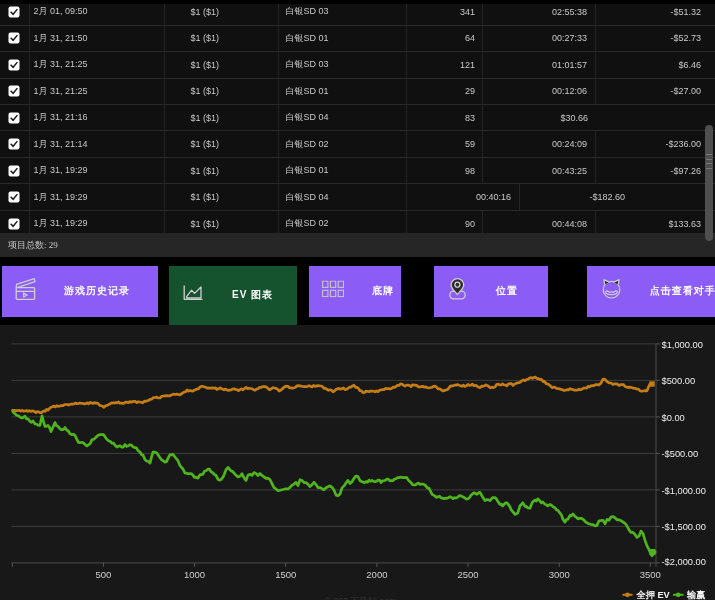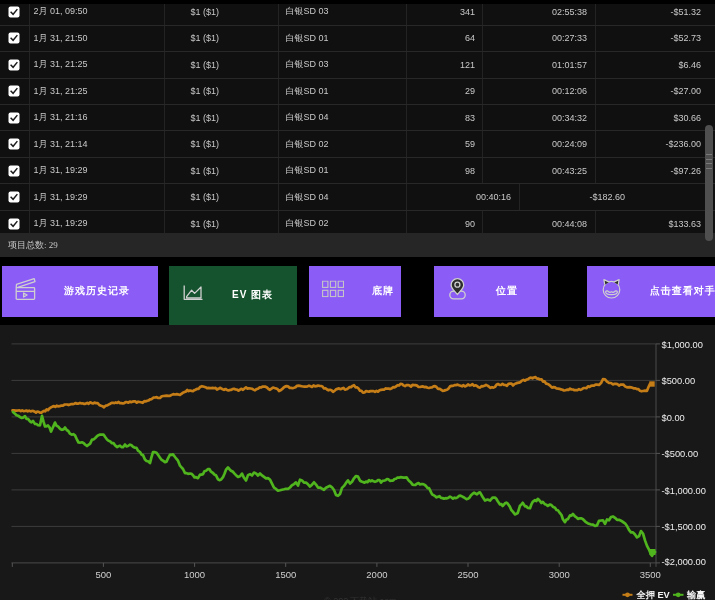--- a/index.html
+++ b/index.html
@@ -97,21 +97,20 @@
           <svg width="12" height="12" viewBox="0 0 12 12">
             <rect x="0.5" y="0.5" width="11" height="11" rx="2" fill="#ffffff"></rect>
             <path d="M3.1 6.2 L5.1 8.3 L8.9 3.7" stroke="#1b1b1b" stroke-width="1.45" fill="none" stroke-linecap="square"></path>
           </svg>
         </span>
       </div>
       <div class="c c2">1月 31, 21:16</div>
       <div class="c c3">$1 ($1)</div>
       <div class="c c4">白银SD 04</div>
       <div class="c c5">83</div>
-      <div class="c c6">00:34:32</div>
       <div class="c c7">$30.66</div>
     </div>
 <div class="tr" style="top:127.45px">
       <div class="c c1">
         <span class="cb">
           <svg width="12" height="12" viewBox="0 0 12 12">
             <rect x="0.5" y="0.5" width="11" height="11" rx="2" fill="#ffffff"></rect>
             <path d="M3.1 6.2 L5.1 8.3 L8.9 3.7" stroke="#1b1b1b" stroke-width="1.45" fill="none" stroke-linecap="square"></path>
           </svg>
         </span>

